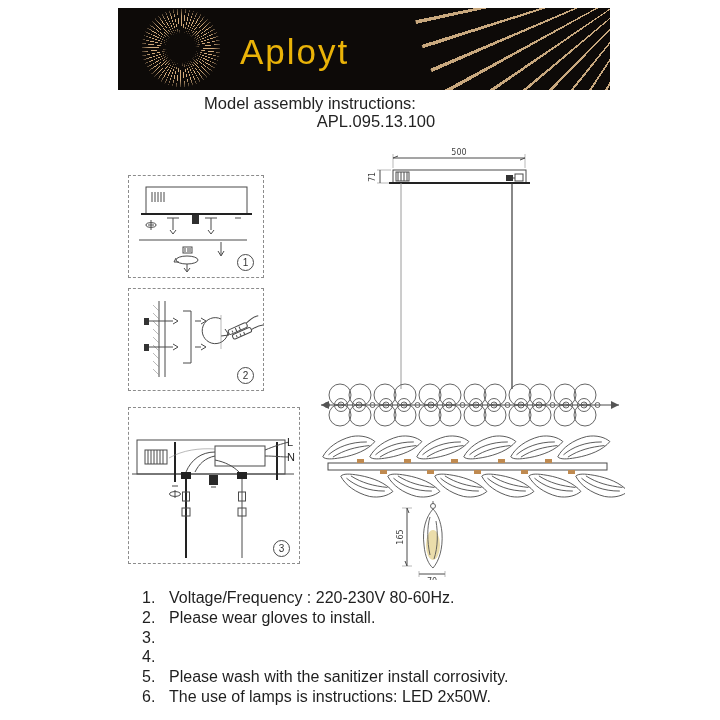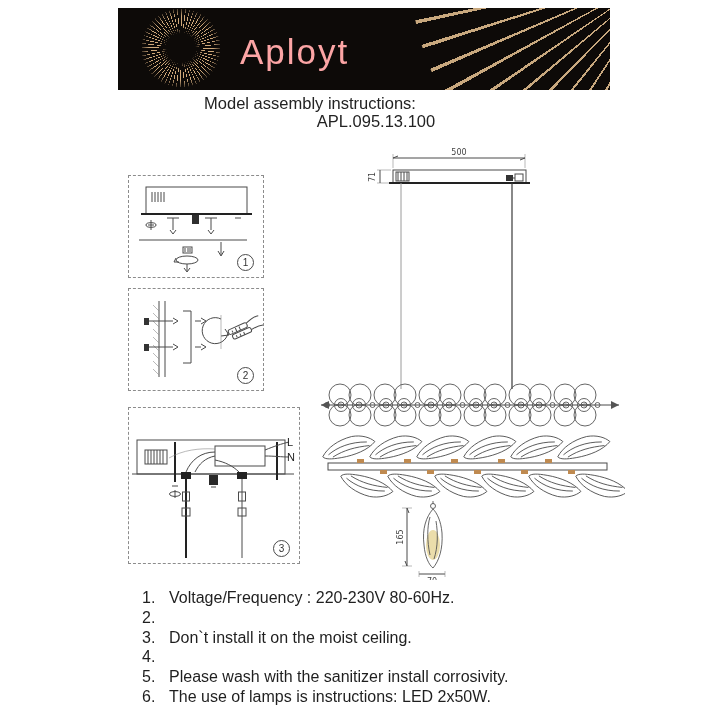--- a/index.html
+++ b/index.html
@@ -7,21 +7,21 @@
     position:relative;width:720px;height:720px;background:#ffffff;
     font-family:"Liberation Sans",sans-serif;color:#1f1f1f;overflow:hidden;
     outline:1px solid #e8e8e8;
   }
   
   .banner{position:absolute;left:118px;top:8px;width:492px;height:82px;background:#0d0a08;overflow:hidden;}
   .starburst{position:absolute;left:24px;top:1px;width:78px;height:78px;border-radius:50%;
     background:repeating-conic-gradient(#cfa87a 0deg 1.3deg, #0d0a08 1.3deg 6deg);}
   .starburst::after{content:"";position:absolute;inset:0;border-radius:50%;
     background:radial-gradient(circle,#0d0a08 0 26%,rgba(13,10,8,0) 40%,rgba(13,10,8,0) 58%,#0d0a08 76%);}
-  .brand{position:absolute;left:122px;top:24px;font-size:35px;letter-spacing:2px;color:#fca5a5;font-weight:400;}
+  .brand{position:absolute;left:122px;top:24px;font-size:35px;letter-spacing:2px;color:#eab308;font-weight:400;}
   .rays{position:absolute;left:292px;top:-300px;width:520px;height:520px;border-radius:50%;
     background:repeating-conic-gradient(#c8a87e 0deg 0.8deg, rgba(0,0,0,0) 0.8deg 5.6deg);}
   
   .title1{position:absolute;left:0;top:94px;width:620px;text-align:center;font-size:16.5px;color:#232323;}
   .title2{position:absolute;left:0;top:112px;width:720px;text-align:center;font-size:16.5px;color:#232323;padding-left:16px;}
   
   .stepbox{position:absolute;border:1px dashed #8c8c8c;background:#fff;}
   #box1{left:128px;top:175px;width:134px;height:101px;}
   #box2{left:128px;top:288px;width:134px;height:101px;}
   #box3{left:128px;top:407px;width:170px;height:155px;}
@@ -231,24 +231,24 @@
     </g>
   </svg>
 
   <div class="list">
     <div class="row">
       <span class="num">1.</span>
       <span>Voltage/Frequency : 220-230V 80-60Hz.</span>
     </div>
     <div class="row">
       <span class="num">2.</span>
+      <span>Please wear gloves to install.</span>
     </div>
     <div class="row">
       <span class="num">3.</span>
-      <span>Don`t install it on the moist ceiling.</span>
     </div>
     <div class="row">
       <span class="num">4.</span>
     </div>
     <div class="row">
       <span class="num">5.</span>
       <span>Please wash with the sanitizer install corrosivity.</span>
     </div>
     <div class="row">
       <span class="num">6.</span>

